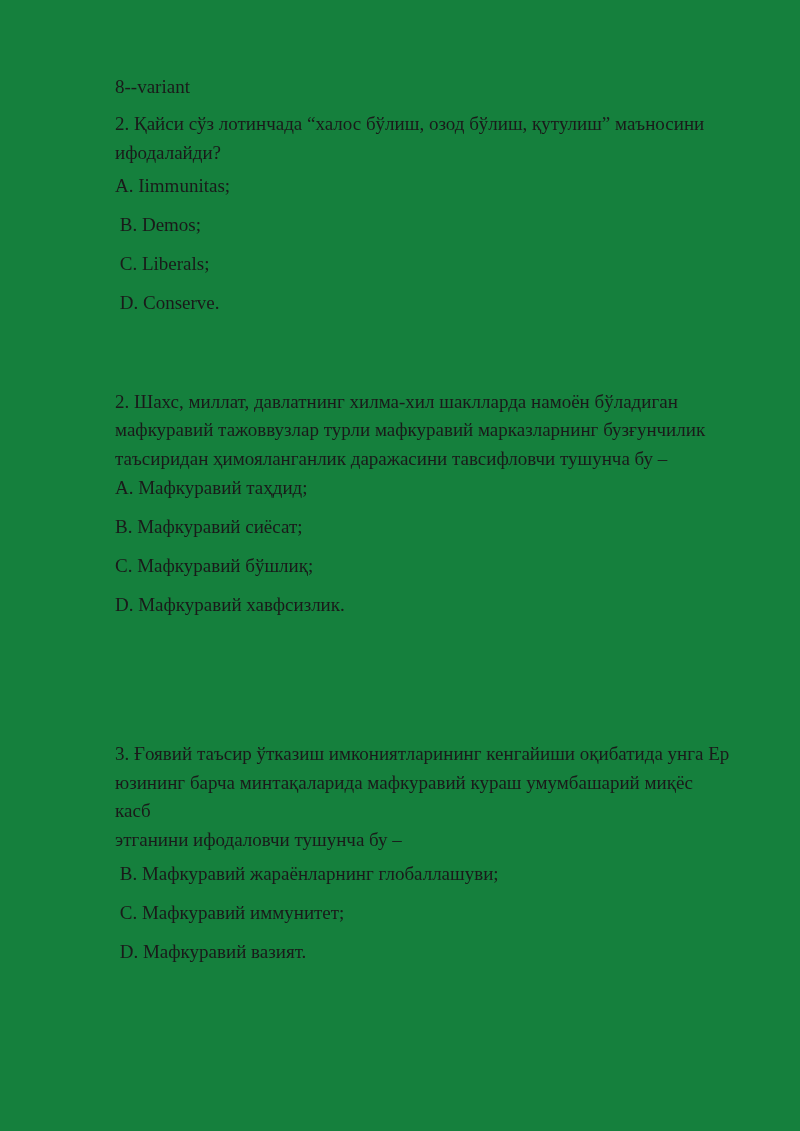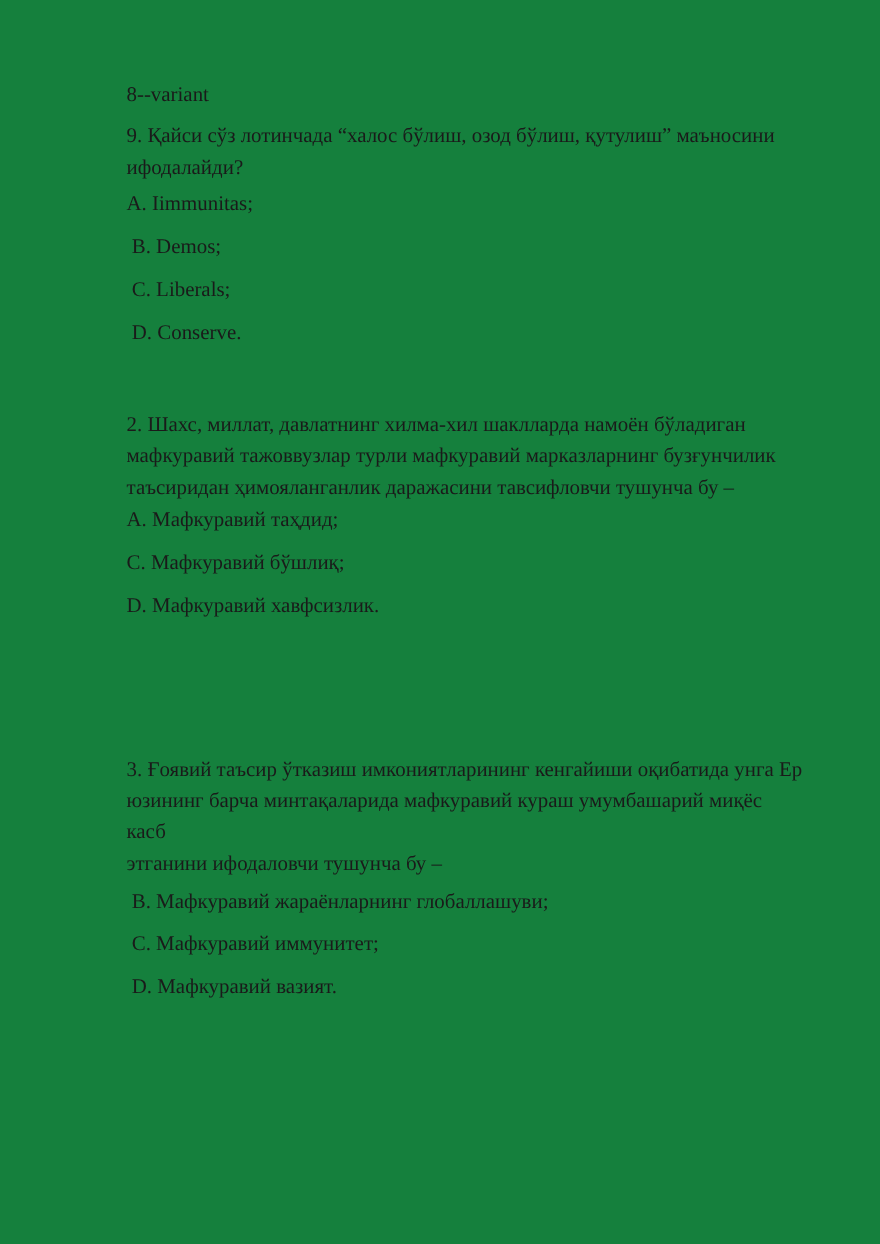--- a/index.html
+++ b/index.html
@@ -25,41 +25,42 @@
     font-size: 19px;
     line-height: 28.5px;
     white-space: pre-wrap;
     margin: 0;
   }
   .header        { margin-bottom: 8.5px; }
   .qtext1        { margin-bottom: 5px; }
   .qtext2        { margin-bottom: 1px; }
   .qtext3        { margin-bottom: 5.5px; }
   .opt           { margin-bottom: 10.5px; }
-  .opt-gap-small { margin-bottom: 55px; }
+  .opt-gap-small { margin-bottom: 70px; }
   .opt-gap-big   { margin-bottom: 120.5px; font-family: Liberation Serif, serif; }
 </style>
 </head>
 <body>
 
 <div class="page">
 
   <div class="para header">8--variant</div>
 
-  <div class="para qtext1">9. Қайси сўз лотинчада “халос бўлиш, озод бўлиш, қутулиш” маъносини
+  <div class="para qtext1">2. Қайси сўз лотинчада “халос бўлиш, озод бўлиш, қутулиш” маъносини
 ифодалайди?</div>
   <div class="para opt">A. Iimmunitas;</div>
   <div class="para opt"> B. Demos;</div>
   <div class="para opt"> C. Liberals;</div>
   <div class="para opt opt-gap-small"> D. Conserve.</div>
 
   <div class="para qtext2">2. Шахс, миллат, давлатнинг хилма-хил шаклларда намоён бўладиган
 мафкуравий тажоввузлар турли мафкуравий марказларнинг бузғунчилик
 таъсиридан ҳимояланганлик даражасини тавсифловчи тушунча бу –</div>
   <div class="para opt">A. Мафкуравий таҳдид;</div>
+  <div class="para opt">B. Мафкуравий сиёсат;</div>
   <div class="para opt">C. Мафкуравий бўшлиқ;</div>
   <div class="para opt opt-gap-big">D. Мафкуравий хавфсизлик.</div>
 
   <div class="para qtext3">3. Ғоявий таъсир ўтказиш имкониятларининг кенгайиши оқибатида унга Ер
 юзининг барча минтақаларида мафкуравий кураш умумбашарий миқёс касб
 этганини ифодаловчи тушунча бу –</div>
   <div class="para opt"> B. Мафкуравий жараёнларнинг глобаллашуви;</div>
   <div class="para opt"> C. Мафкуравий иммунитет;</div>
   <div class="para opt"> D. Мафкуравий вазият.</div>
 

